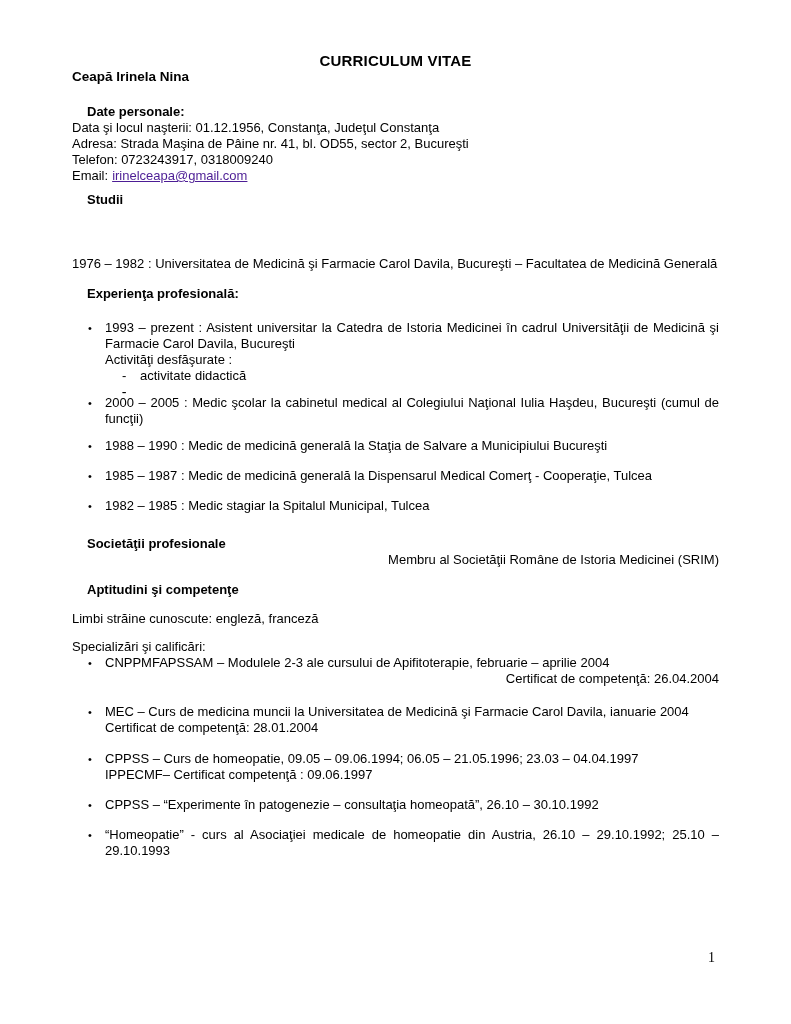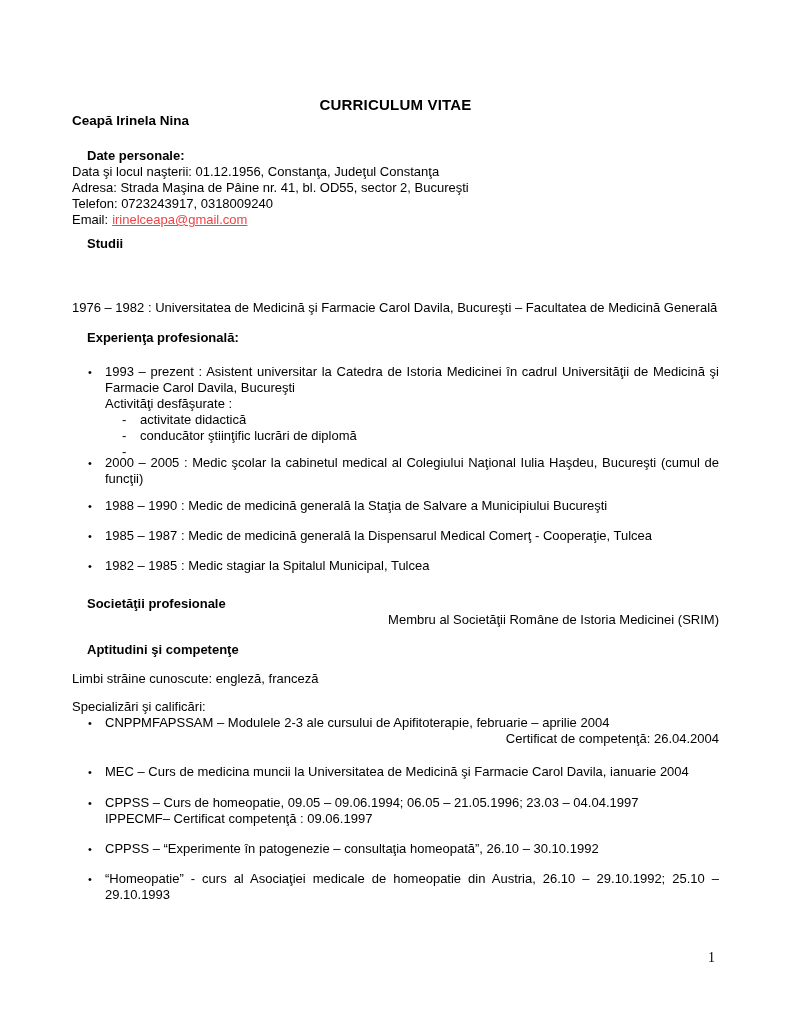--- a/index.html
+++ b/index.html
@@ -6,21 +6,21 @@
   html, body { margin: 0; padding: 0; background: #ffffff; }
   .page {
     position: relative;
     width: 791px;
     height: 1024px;
     background: #ffffff;
     font-family: "Liberation Sans", sans-serif;
     font-size: 13px;
     line-height: 16px;
     color: #000000;
-    padding: 96px 72px 0 72px;
+    padding: 52px 72px 0 72px;
     overflow: hidden;
     border-radius: 16px;
   }
   .title {
     text-align: center;
     font-weight: bold;
     font-size: 15px;
     line-height: 17px;
     letter-spacing: 0.2px;
   }
@@ -54,21 +54,21 @@
   .mt12 { margin-top: 12px; }
   .mt11 { margin-top: 11px; }
   .mt22 { margin-top: 22px; }
 
   .dash-item { position: relative; padding-left: 35px; text-align: left; }
   .dash-item .dk { position: absolute; left: 17px; top: 0; }
 
   .indent { padding-left: 33px; text-align: right; }
 
   .email-link {
-    color: #ef4444;
+    color: #4c1d95;
     text-decoration: underline;
     margin-left: 4px;
     cursor: pointer;
   }
 
   .pageno {
     position: absolute;
     top: 950px;
     right: 76px;
     font-size: 14px;
@@ -104,21 +104,20 @@
   <div class="bullet mt18">
     <span class="mk">•</span>
     <div>1993 – prezent : Asistent universitar la Catedra de Istoria Medicinei în cadrul Universităţii de Medicină şi Farmacie Carol Davila, Bucureşti</div>
     <div style="text-align:left;">Activităţi desfăşurate :</div>
     <div class="dash-item">
       <span class="dk">-</span>
       <span>activitate didactică</span>
     </div>
     <div class="dash-item">
       <span class="dk">-</span>
-      <span>conducător ştiinţific lucrări de diplomă</span>
     </div>
     <div class="dash-item">
       <span class="dk">-</span>
     </div>
   </div>
 
   <div class="bullet mt11">
     <span class="mk">•</span>
     <div>2000 – 2005 : Medic şcolar la cabinetul medical al Colegiului Naţional Iulia Haşdeu, Bucureşti (cumul de funcţii)</div>
   </div>
@@ -151,20 +150,21 @@
 
   <div class="bullet">
     <span class="mk">•</span>
     <div>CNPPMFAPSSAM – Modulele 2-3 ale cursului de Apifitoterapie, februarie – aprilie 2004</div>
     <div style="text-align:right;">Certificat de competenţă: 26.04.2004</div>
   </div>
 
   <div class="bullet mt17">
     <span class="mk">•</span>
     <div>MEC – Curs de medicina muncii la Universitatea de Medicină şi Farmacie Carol Davila, ianuarie 2004</div>
+    <div style="text-align:left;">Certificat de competenţă: 28.01.2004</div>
   </div>
 
   <div class="bullet mt15">
     <span class="mk">•</span>
     <div>CPPSS – Curs de homeopatie, 09.05 – 09.06.1994; 06.05 – 21.05.1996; 23.03 – 04.04.1997</div>
     <div style="text-align:left;">IPPECMF– Certificat competenţă : 09.06.1997</div>
   </div>
 
   <div class="bullet mt14">
     <span class="mk">•</span>

